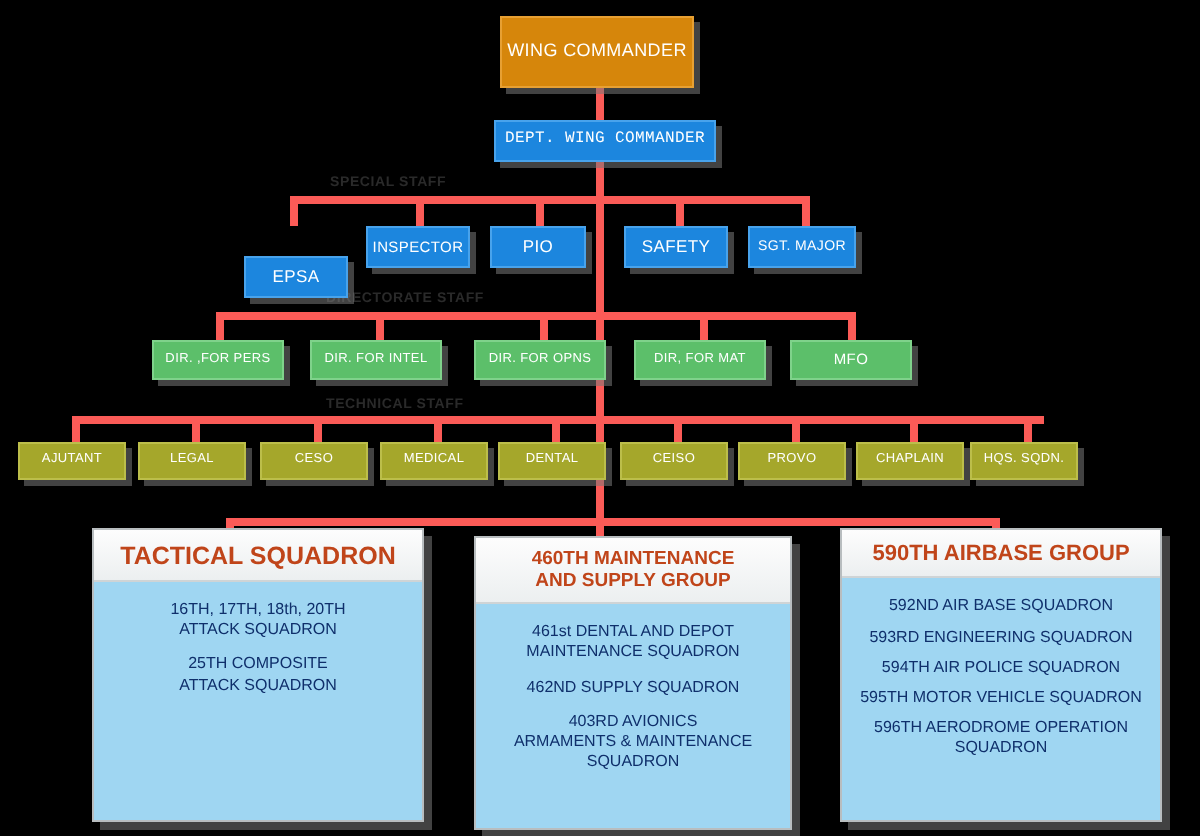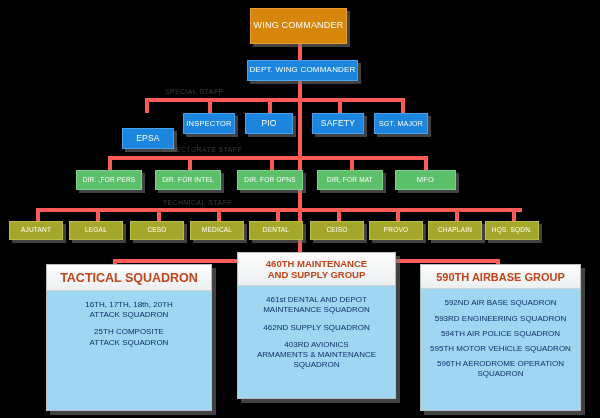--- a/index.html
+++ b/index.html
@@ -136,21 +136,21 @@
   <div class="conn v" style="left:496px; top:259px; height:14px;"></div>
 
   <div class="section-caption" style="left:165px; top:88px;">SPECIAL STAFF</div>
   <div class="section-caption" style="left:163px; top:146px;">DIRECTORATE STAFF</div>
   <div class="section-caption" style="left:163px; top:199px;">TECHNICAL STAFF</div>
 
   <div class="node orange" style="left:250px; top:8px; width:97px; height:36px; font-size:9px; font-weight:normal;">
     <span>WING COMMANDER</span>
   </div>
 
-  <div class="node blue" style="left:247px; top:60px; width:111px; height:21px; font-size:8px;">
+  <div class="node blue" style="left:247px; top:60px; width:111px; height:21px; font-size:8px;font-family:Liberation Mono, monospace;">
     <span>DEPT. WING COMMANDER</span>
   </div>
 
   <div class="node blue" style="left:122px; top:128px; width:52px; height:21px; font-size:8.5px;">
     <span>EPSA</span>
   </div>
   <div class="node blue" style="left:245px; top:113px; width:48px; height:21px; font-size:8.5px;">
     <span>PIO</span>
   </div>
   <div class="node blue" style="left:183px; top:113px; width:52px; height:21px; font-size:7.5px;">
@@ -210,21 +210,21 @@
   <div class="group-panel panel-tactical" style="left:46px; top:264px; width:166px; height:147px;">
     <div class="group-header">TACTICAL SQUADRON</div>
     <div class="group-body">
       <div class="unit">16TH, 17TH, 18th, 20TH
 ATTACK SQUADRON</div>
       <div class="unit">25TH COMPOSITE
 ATTACK SQUADRON</div>
     </div>
   </div>
 
-  <div class="group-panel panel-maint" style="left:237px; top:252px; width:159px; height:147px;">
+  <div class="group-panel panel-maint" style="left:237px; top:268px; width:159px; height:147px;">
     <div class="group-header" style="white-space:pre-line;">460TH MAINTENANCE
 AND SUPPLY GROUP</div>
     <div class="group-body">
       <div class="unit">461st DENTAL AND DEPOT
 MAINTENANCE SQUADRON</div>
       <div class="unit">462ND SUPPLY SQUADRON</div>
       <div class="unit">403RD AVIONICS
 ARMAMENTS &amp; MAINTENANCE
 SQUADRON</div>
     </div>

